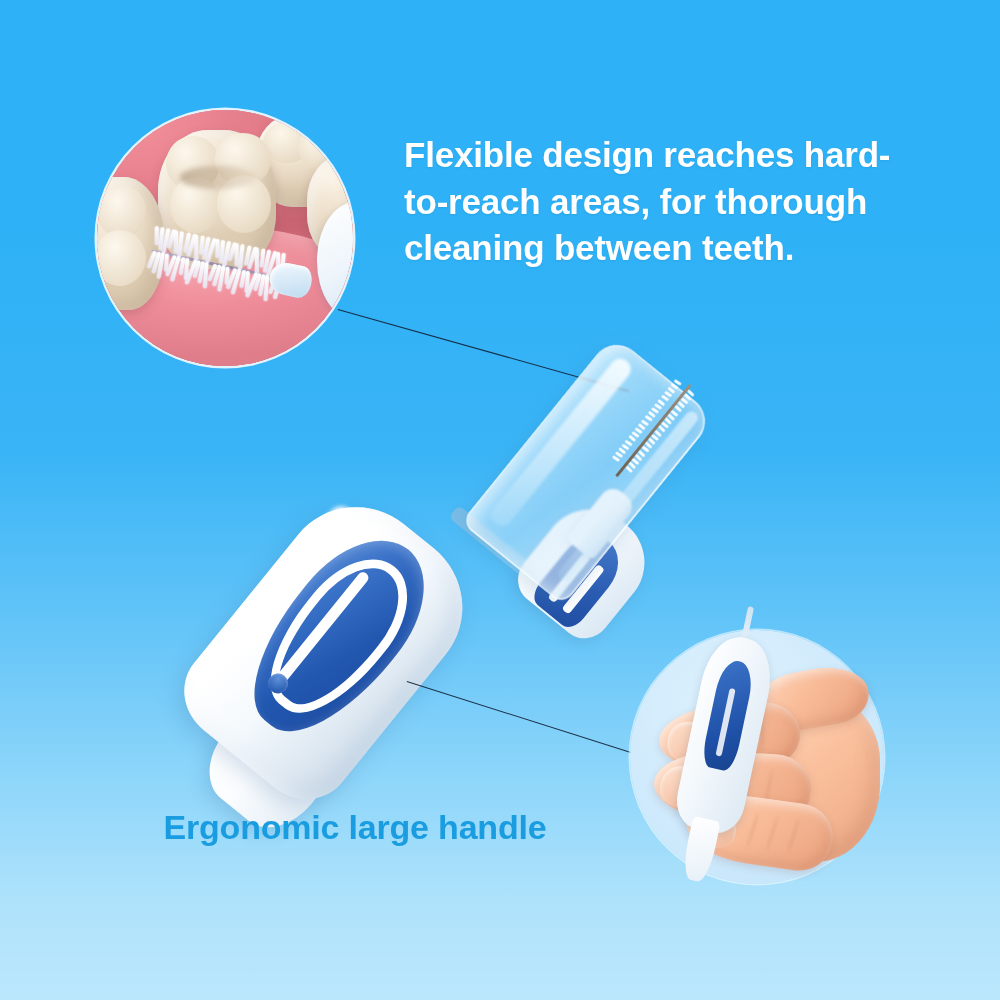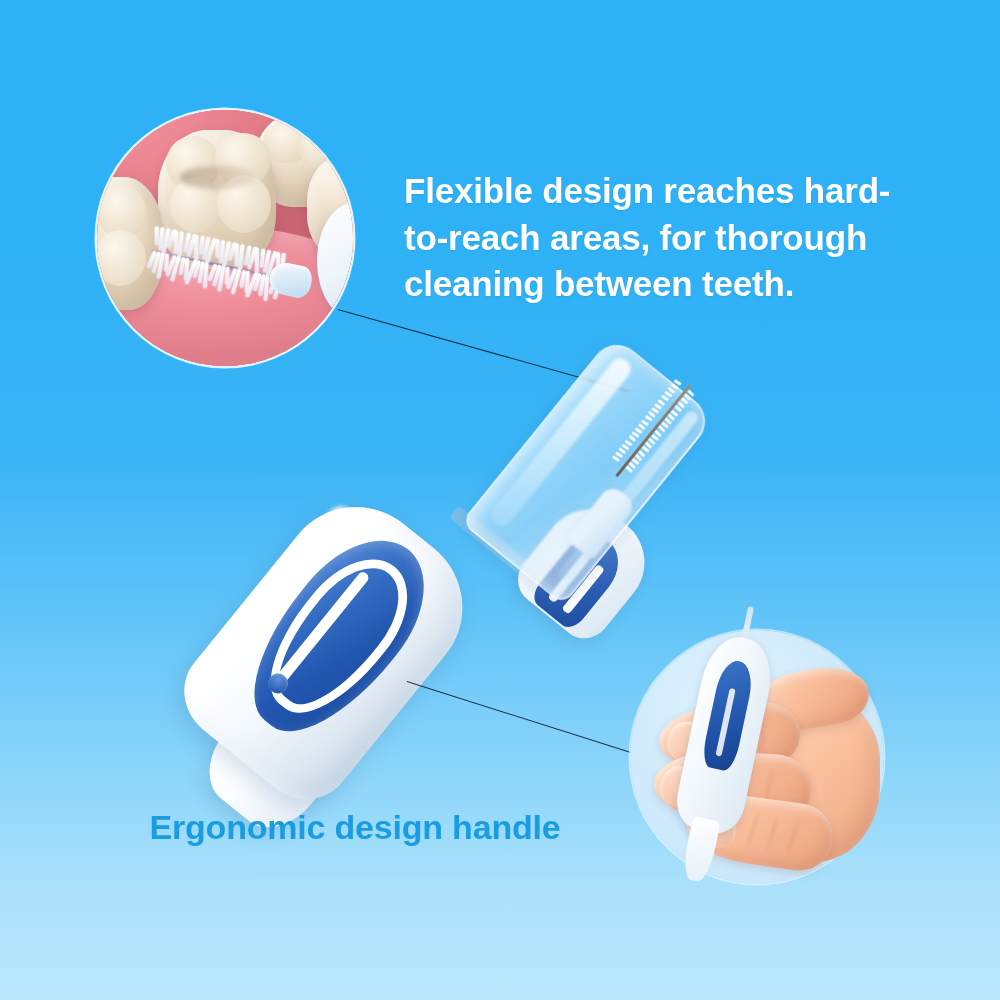--- a/index.html
+++ b/index.html
@@ -33,21 +33,20 @@
     position: absolute;
     left: 404px;
     top: 132px;
     width: 520px;
     color: #ffffff;
     font-size: 35px;
     font-weight: bold;
     line-height: 1.33;
     letter-spacing: -0.2px;
     text-shadow: 0 1px 2px rgba(20,90,140,0.14);
-    margin-top: 36px;
   }
   .subline {
     position: absolute;
     left: 120px;
     top: 803px;
     width: 470px;
     color: #1a9de0;
     font-size: 34px;
     font-weight: bold;
     line-height: 1.42;
@@ -703,16 +702,16 @@
       <div class="finger" id="finger-ring">
         <span class="nail"></span>
       <span class="knuckle-crease" style="left: 44%; top: 22%; width: 3px; height: 56%; transform: rotate(10deg);"></span>
           <span class="knuckle-crease" style="left: 58%; top: 22%; width: 3px; height: 56%; transform: rotate(10deg);"></span>
           <span class="knuckle-crease" style="left: 72%; top: 22%; width: 3px; height: 56%; transform: rotate(10deg);"></span>
         </div>
     </div>
   </div>
 
   <div class="subline nosel">
-    <span class="l1">Ergonomic design handle</span>
+    <span class="l1">Ergonomic large handle</span>
   </div>
 
 </div>
 
 </body></html>

